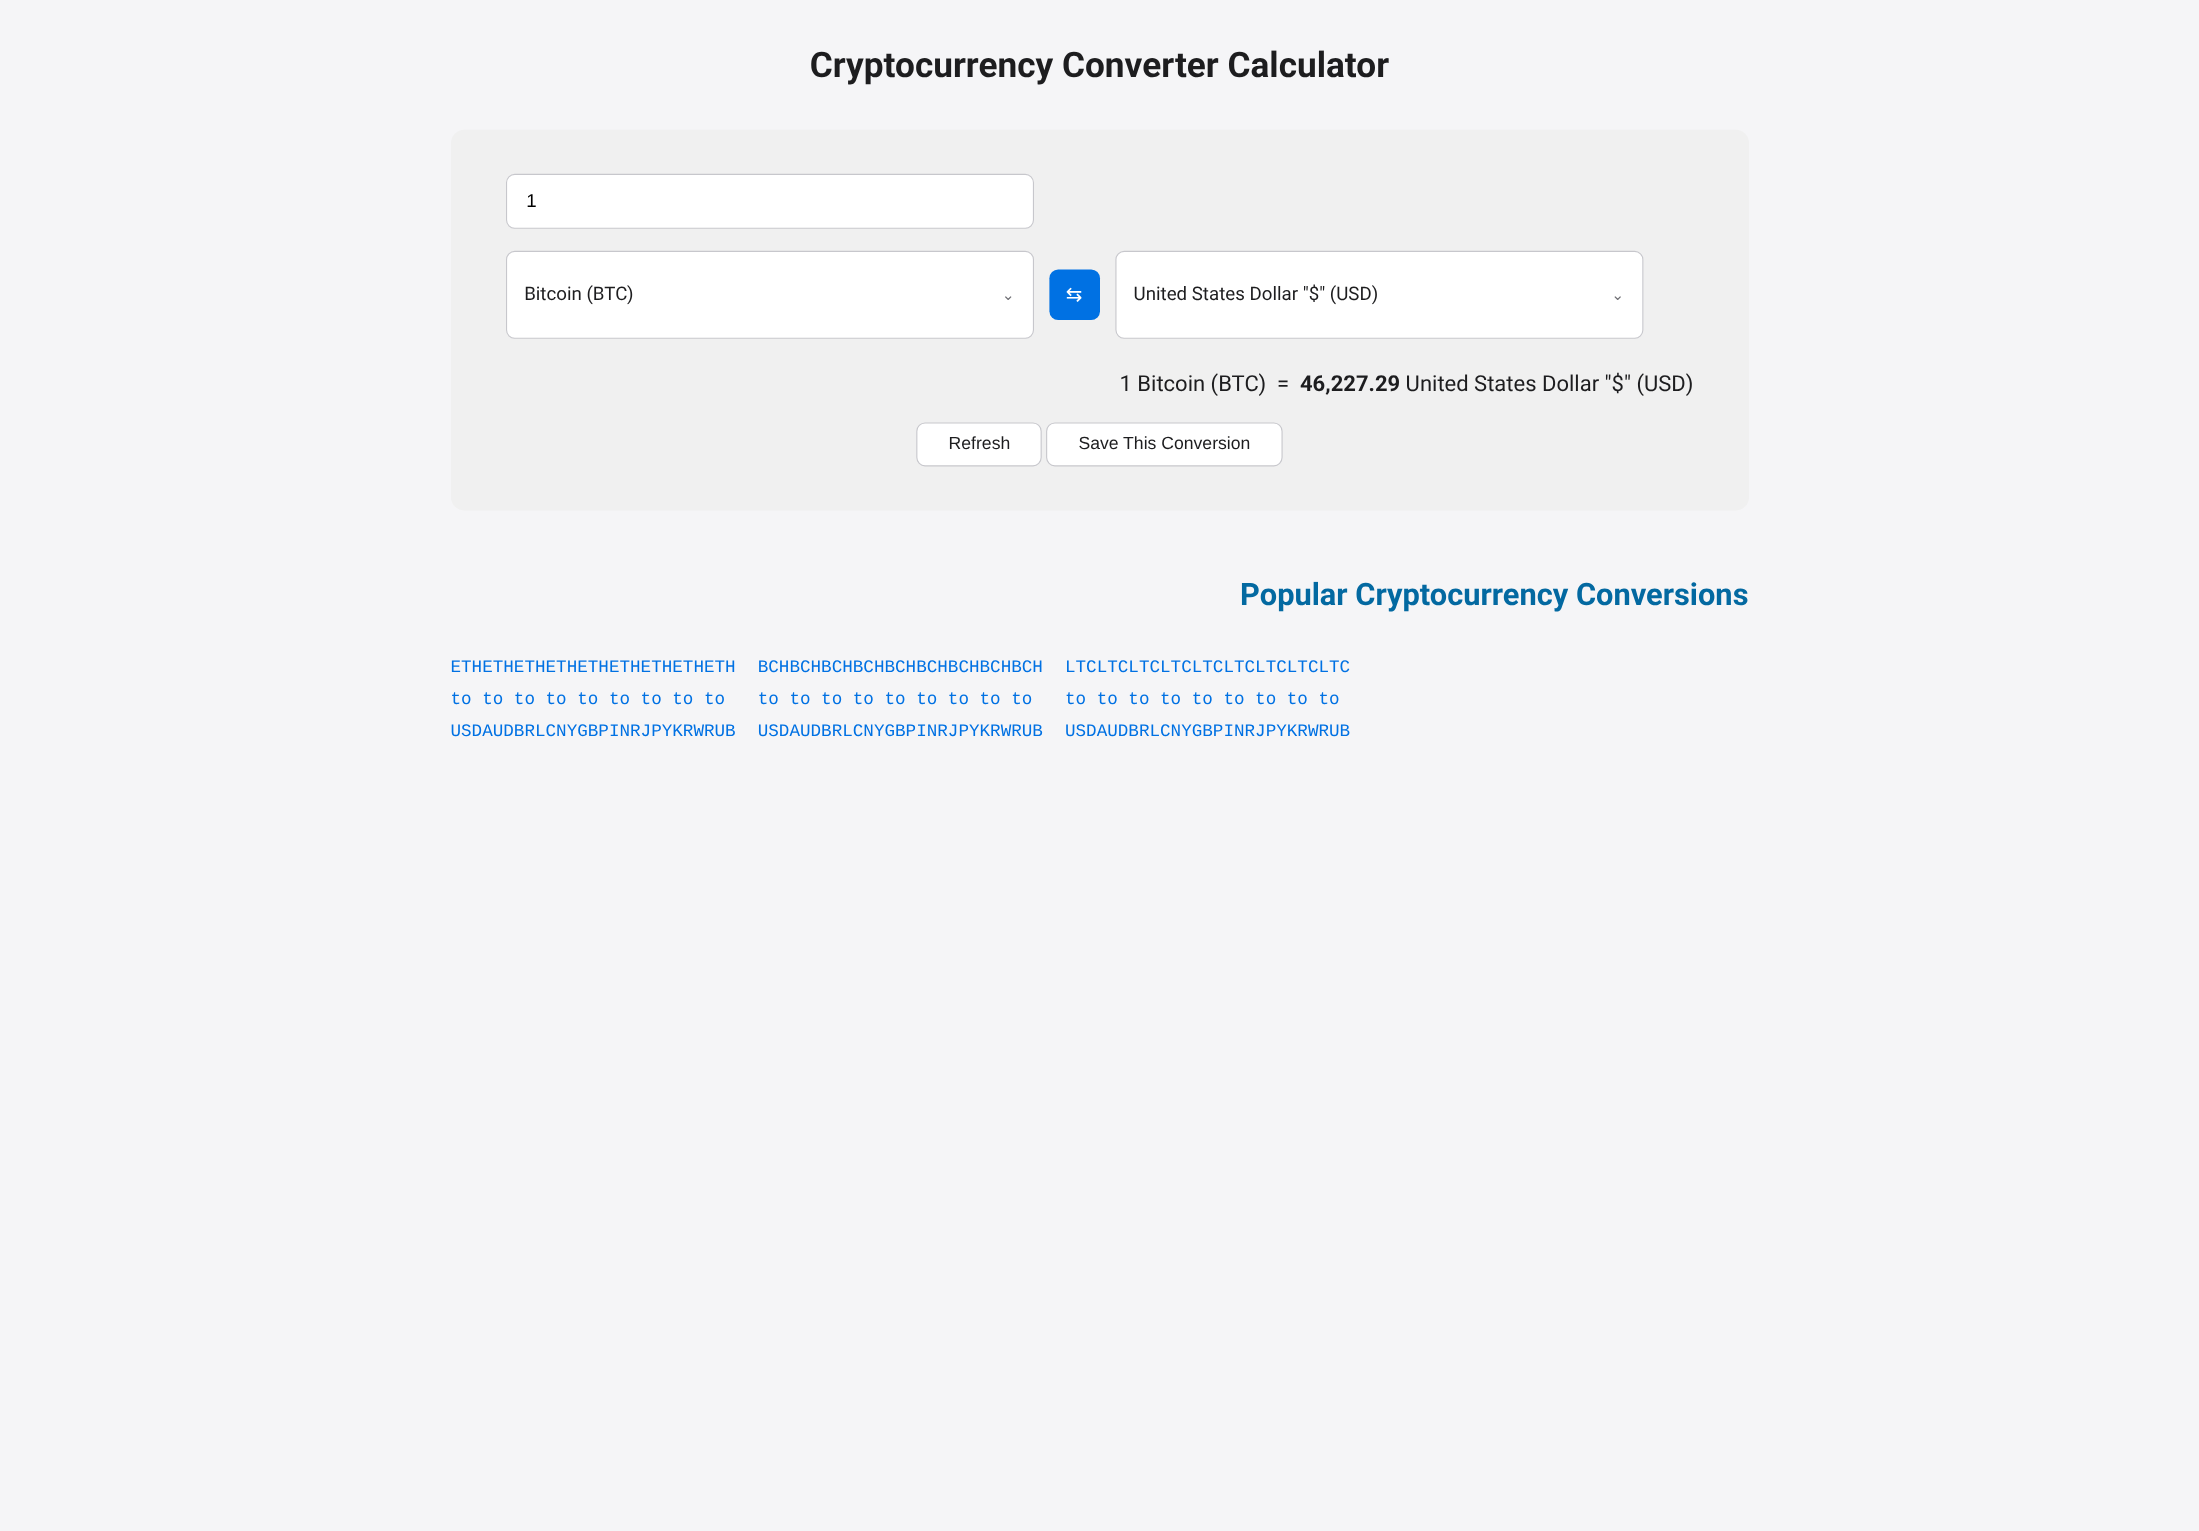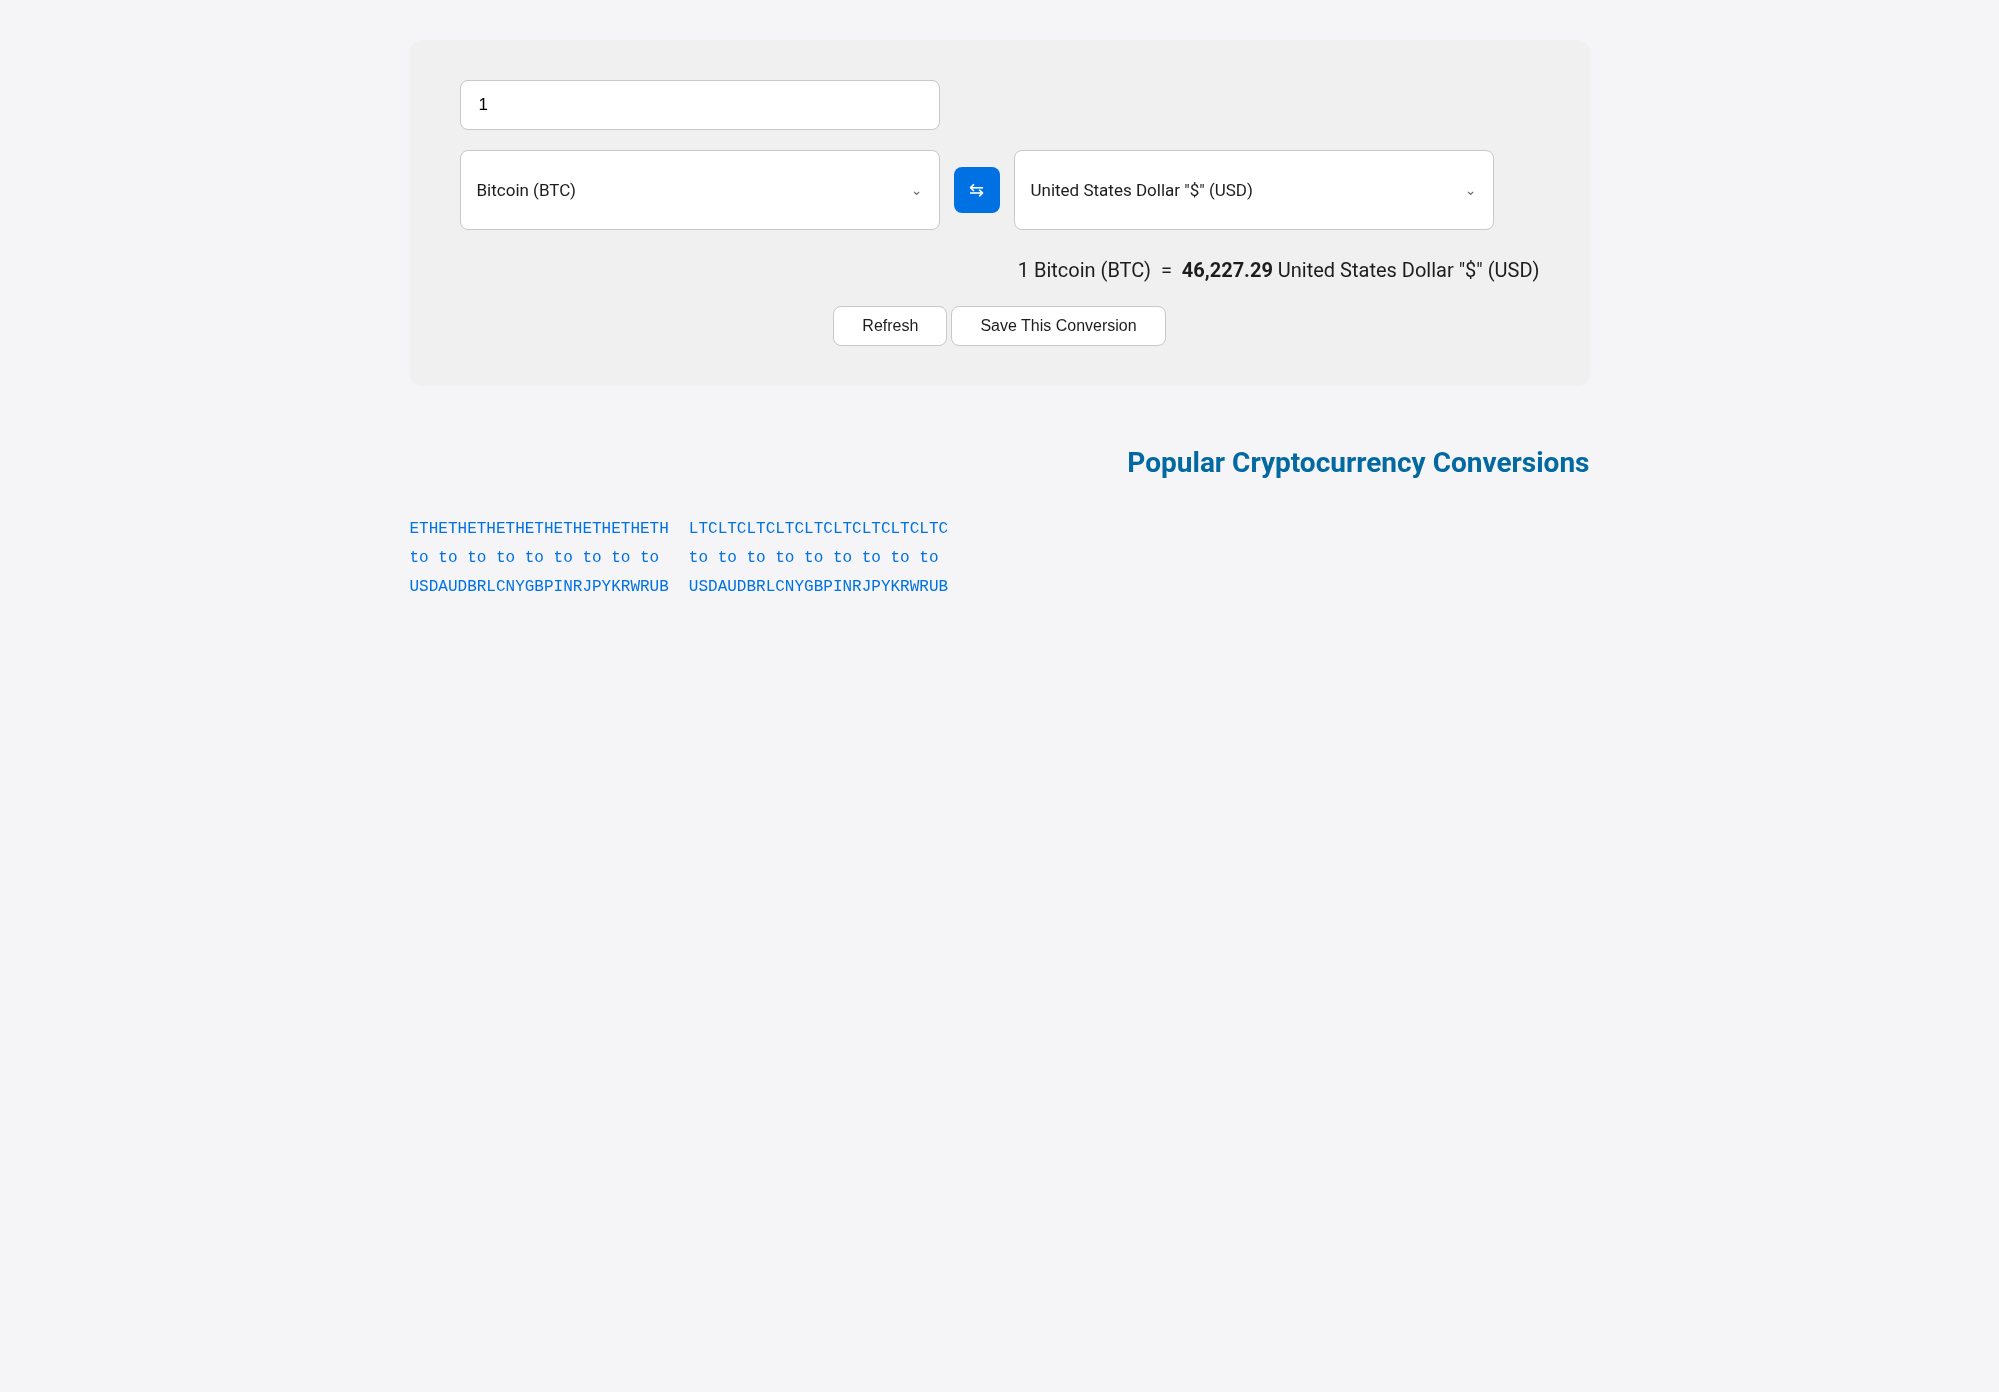--- a/index.html
+++ b/index.html
@@ -148,20 +148,21 @@
       display: flex;
       flex-direction: row;
       font-family: Liberation Mono, monospace;
     }
   </style>
 </head>
 <body>
 
 <div class="page-container">
 
+  <h1 class="page-title">Cryptocurrency Converter Calculator</h1>
 
   <div class="converter-card">
 
     <input class="amount-input" type="text" value="1" style="">
 
     <div class="selectors-row">
 
       <div class="currency-select-wrapper">
         <span class="currency-select-text">Bitcoin (BTC)</span>
         <span class="chevron-icon">⌄</span>
@@ -200,20 +201,31 @@
         <a class="conversion-link" href="#">ETH to AUD</a>
         <a class="conversion-link" href="#">ETH to BRL</a>
         <a class="conversion-link" href="#">ETH to CNY</a>
         <a class="conversion-link" href="#">ETH to GBP</a>
         <a class="conversion-link" href="#">ETH to INR</a>
         <a class="conversion-link" href="#">ETH to JPY</a>
         <a class="conversion-link" href="#">ETH to KRW</a>
         <a class="conversion-link" href="#">ETH to RUB</a>
       </div>
       <div class="col-links">
+        <a class="conversion-link" href="#">BCH to USD</a>
+        <a class="conversion-link" href="#">BCH to AUD</a>
+        <a class="conversion-link" href="#">BCH to BRL</a>
+        <a class="conversion-link" href="#">BCH to CNY</a>
+        <a class="conversion-link" href="#">BCH to GBP</a>
+        <a class="conversion-link" href="#">BCH to INR</a>
+        <a class="conversion-link" href="#">BCH to JPY</a>
+        <a class="conversion-link" href="#">BCH to KRW</a>
+        <a class="conversion-link" href="#">BCH to RUB</a>
+      </div>
+      <div class="col-links">
         <a class="conversion-link" href="#">LTC to USD</a>
         <a class="conversion-link" href="#">LTC to AUD</a>
         <a class="conversion-link" href="#">LTC to BRL</a>
         <a class="conversion-link" href="#">LTC to CNY</a>
         <a class="conversion-link" href="#">LTC to GBP</a>
         <a class="conversion-link" href="#">LTC to INR</a>
         <a class="conversion-link" href="#">LTC to JPY</a>
         <a class="conversion-link" href="#">LTC to KRW</a>
         <a class="conversion-link" href="#">LTC to RUB</a>
       </div>

